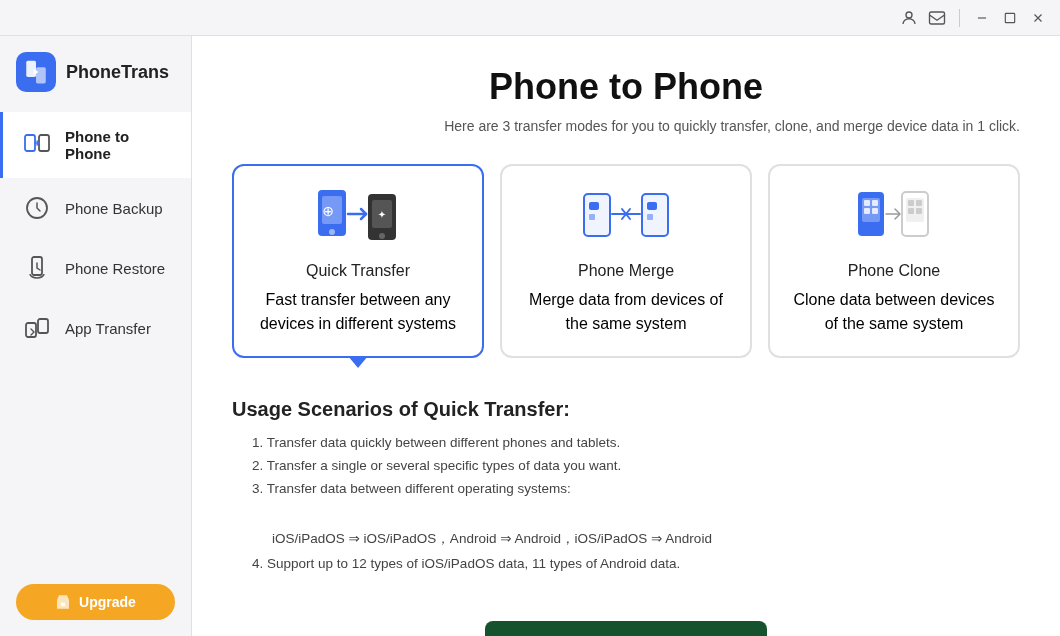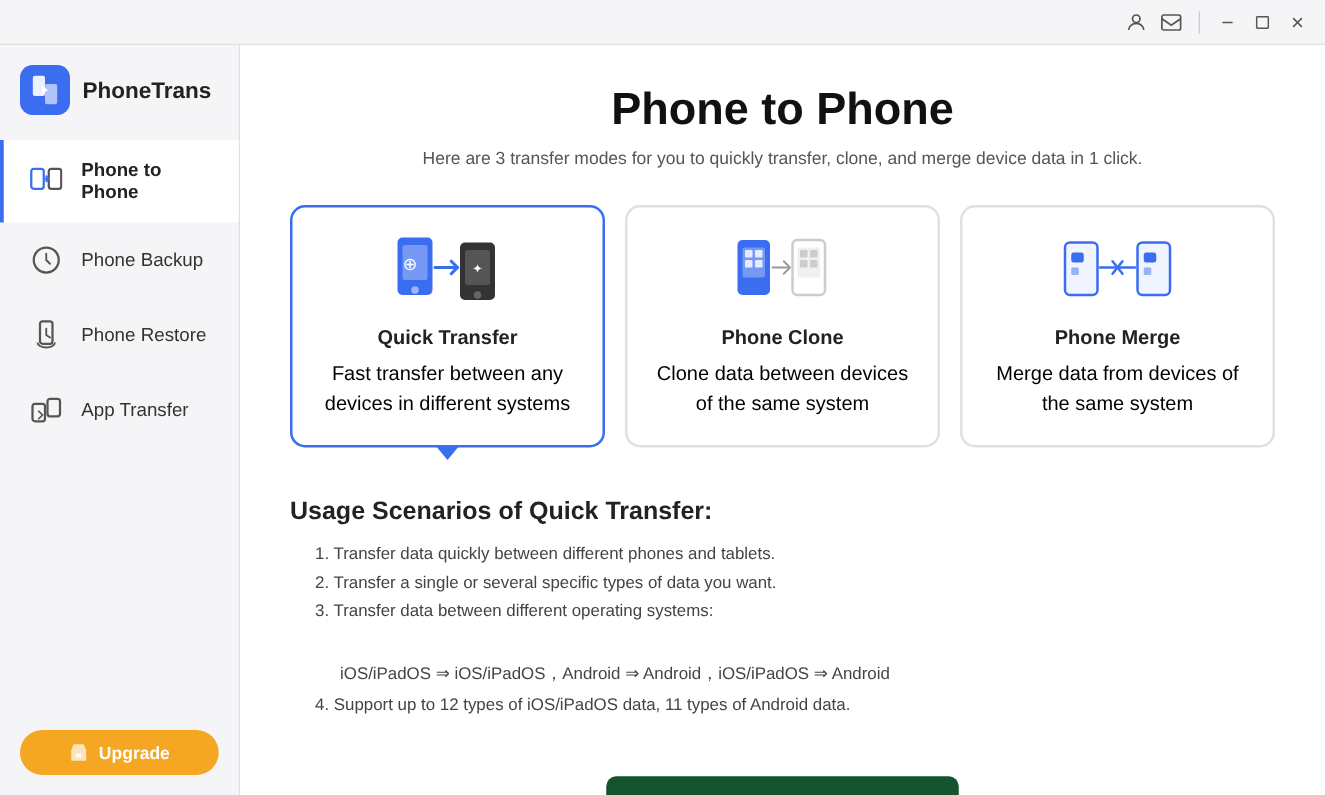--- a/index.html
+++ b/index.html
@@ -49,21 +49,21 @@
     .upgrade-btn {
       background: #f5a623; border: none; border-radius: 20px;
       padding: 10px 22px; cursor: pointer; display: flex; align-items: center; gap: 8px;
       font-size: 14px; font-weight: 600; color: #fff; width: 100%; justify-content: center;
     }
 
     
     .main-content { flex: 1; padding: 30px 40px; overflow-y: auto; background: #fff; }
 
     .page-title { font-size: 36px; font-weight: 800; text-align: center; color: #111; margin-bottom: 10px; }
-    .page-subtitle { text-align: center; color: #555; font-size: 14px; margin-bottom: 30px; }
+    .page-subtitle { text-align: right; color: #555; font-size: 14px; margin-bottom: 30px; }
 
     
     .mode-cards { display: flex; gap: 16px; margin-bottom: 30px; }
     .mode-card {
       flex: 1; border: 2px solid #e0e0e0; border-radius: 12px;
       padding: 20px 16px; text-align: center; cursor: pointer;
       background: #fff;
     }
     .mode-card.selected {
       border-color: #3a6df0; border-width: 2px;
@@ -71,21 +71,21 @@
     }
     .mode-card.selected::after {
       content: '';
       position: absolute; bottom: -12px; left: 50%;
       transform: translateX(-50%);
       border-left: 10px solid transparent;
       border-right: 10px solid transparent;
       border-top: 12px solid #3a6df0;
     }
     .mode-card-icon { height: 64px; display: flex; align-items: center; justify-content: center; margin-bottom: 12px; }
-    .mode-card-title { font-size: 16px; font-weight: 700; color: #222; margin-bottom: 8px; }
+    .mode-card-title { font-size: 16px; font-weight: 400; color: #222; margin-bottom: 8px; }
     .mode-card-desc { font-size: 16px; color: #000000; line-height: 1.5; }
 
     
     .scenarios { background: #fff; padding: 10px 0 20px 0; }
     .scenarios-title { font-size: 20px; font-weight: 700; color: #222; margin-bottom: 14px; }
     .scenarios-list { list-style: none; padding: 0; }
     .scenarios-list li { font-size: 13.5px; color: #444; margin-bottom: 10px; padding-left: 0; }
     .scenarios-sub { margin-top: 6px; padding-left: 20px; font-size: 13.5px; color: #444; }
 
     
@@ -229,65 +229,65 @@
           </svg>
         </div>
         <div class="mode-card-title">Quick Transfer</div>
         <div class="mode-card-desc">Fast transfer between any devices in different systems</div>
       </div>
 
       <div class="mode-card">
         <div class="mode-card-icon">
           <svg width="100" height="64" viewBox="0 0 100 64">
 
+            <rect x="8" y="8" width="26" height="42" rx="4" fill="none" stroke="#3a6df0" stroke-width="2"></rect>
+            <rect x="8" y="8" width="26" height="42" rx="4" fill="#3a6df0" fill-opacity="0.08"></rect>
+
+            <rect x="13" y="16" width="10" height="8" rx="2" fill="#3a6df0"></rect>
+            <rect x="13" y="28" width="6" height="6" rx="1" fill="#3a6df0" fill-opacity="0.5"></rect>
+
+            <rect x="66" y="8" width="26" height="42" rx="4" fill="none" stroke="#3a6df0" stroke-width="2"></rect>
+            <rect x="66" y="8" width="26" height="42" rx="4" fill="#3a6df0" fill-opacity="0.08"></rect>
+            <rect x="71" y="16" width="10" height="8" rx="2" fill="#3a6df0"></rect>
+            <rect x="71" y="28" width="6" height="6" rx="1" fill="#3a6df0" fill-opacity="0.5"></rect>
+
+            <path d="M36 28 L50 28" stroke="#3a6df0" stroke-width="2" stroke-linecap="round"></path>
+            <path d="M64 28 L50 28" stroke="#3a6df0" stroke-width="2" stroke-linecap="round"></path>
+            <path d="M46 23 L50 28 L46 33" stroke="#3a6df0" stroke-width="2" stroke-linecap="round" stroke-linejoin="round" fill="none"></path>
+            <path d="M54 23 L50 28 L54 33" stroke="#3a6df0" stroke-width="2" stroke-linecap="round" stroke-linejoin="round" fill="none"></path>
+          </svg>
+        </div>
+        <div class="mode-card-title">Phone Merge</div>
+        <div class="mode-card-desc">Merge data from devices of the same system</div>
+      </div>
+
+      <div class="mode-card">
+        <div class="mode-card-icon">
+          <svg width="100" height="64" viewBox="0 0 100 64">
+
             <rect x="14" y="6" width="26" height="44" rx="4" fill="#3a6df0"></rect>
             <rect x="18" y="12" width="18" height="24" rx="2" fill="white" fill-opacity="0.3"></rect>
             <rect x="20" y="14" width="6" height="6" rx="1" fill="white" fill-opacity="0.8"></rect>
             <rect x="28" y="14" width="6" height="6" rx="1" fill="white" fill-opacity="0.8"></rect>
             <rect x="20" y="22" width="6" height="6" rx="1" fill="white" fill-opacity="0.8"></rect>
             <rect x="28" y="22" width="6" height="6" rx="1" fill="white" fill-opacity="0.8"></rect>
 
             <rect x="58" y="6" width="26" height="44" rx="4" fill="none" stroke="#ccc" stroke-width="2"></rect>
             <rect x="62" y="12" width="18" height="24" rx="2" fill="#f0f0f0"></rect>
             <rect x="64" y="14" width="6" height="6" rx="1" fill="#ccc"></rect>
             <rect x="72" y="14" width="6" height="6" rx="1" fill="#ccc"></rect>
             <rect x="64" y="22" width="6" height="6" rx="1" fill="#ccc"></rect>
             <rect x="72" y="22" width="6" height="6" rx="1" fill="#ccc"></rect>
 
             <path d="M42 28 L55 28" stroke="#999" stroke-width="1.5" stroke-linecap="round"></path>
             <path d="M51 23 L56 28 L51 33" stroke="#999" stroke-width="1.5" stroke-linecap="round" stroke-linejoin="round" fill="none"></path>
           </svg>
         </div>
         <div class="mode-card-title">Phone Clone</div>
         <div class="mode-card-desc">Clone data between devices of the same system</div>
-      </div>
-
-      <div class="mode-card">
-        <div class="mode-card-icon">
-          <svg width="100" height="64" viewBox="0 0 100 64">
-
-            <rect x="8" y="8" width="26" height="42" rx="4" fill="none" stroke="#3a6df0" stroke-width="2"></rect>
-            <rect x="8" y="8" width="26" height="42" rx="4" fill="#3a6df0" fill-opacity="0.08"></rect>
-
-            <rect x="13" y="16" width="10" height="8" rx="2" fill="#3a6df0"></rect>
-            <rect x="13" y="28" width="6" height="6" rx="1" fill="#3a6df0" fill-opacity="0.5"></rect>
-
-            <rect x="66" y="8" width="26" height="42" rx="4" fill="none" stroke="#3a6df0" stroke-width="2"></rect>
-            <rect x="66" y="8" width="26" height="42" rx="4" fill="#3a6df0" fill-opacity="0.08"></rect>
-            <rect x="71" y="16" width="10" height="8" rx="2" fill="#3a6df0"></rect>
-            <rect x="71" y="28" width="6" height="6" rx="1" fill="#3a6df0" fill-opacity="0.5"></rect>
-
-            <path d="M36 28 L50 28" stroke="#3a6df0" stroke-width="2" stroke-linecap="round"></path>
-            <path d="M64 28 L50 28" stroke="#3a6df0" stroke-width="2" stroke-linecap="round"></path>
-            <path d="M46 23 L50 28 L46 33" stroke="#3a6df0" stroke-width="2" stroke-linecap="round" stroke-linejoin="round" fill="none"></path>
-            <path d="M54 23 L50 28 L54 33" stroke="#3a6df0" stroke-width="2" stroke-linecap="round" stroke-linejoin="round" fill="none"></path>
-          </svg>
-        </div>
-        <div class="mode-card-title">Phone Merge</div>
-        <div class="mode-card-desc">Merge data from devices of the same system</div>
       </div>
     </div>
 
     <div class="scenarios">
       <div class="scenarios-title">Usage Scenarios of Quick Transfer:</div>
       <ol class="scenarios-list" style="padding-left: 20px;">
         <li style="margin-bottom:8px;">1. Transfer data quickly between different phones and tablets.</li>
         <li style="margin-bottom:8px;">2. Transfer a single or several specific types of data you want.</li>
         <li style="margin-bottom:4px;">3. Transfer data between different operating systems:</li>
         <div class="scenarios-sub" style="margin-bottom:8px;margin-top:34px;">iOS/iPadOS ⇒ iOS/iPadOS，Android ⇒ Android，iOS/iPadOS ⇒ Android</div>

